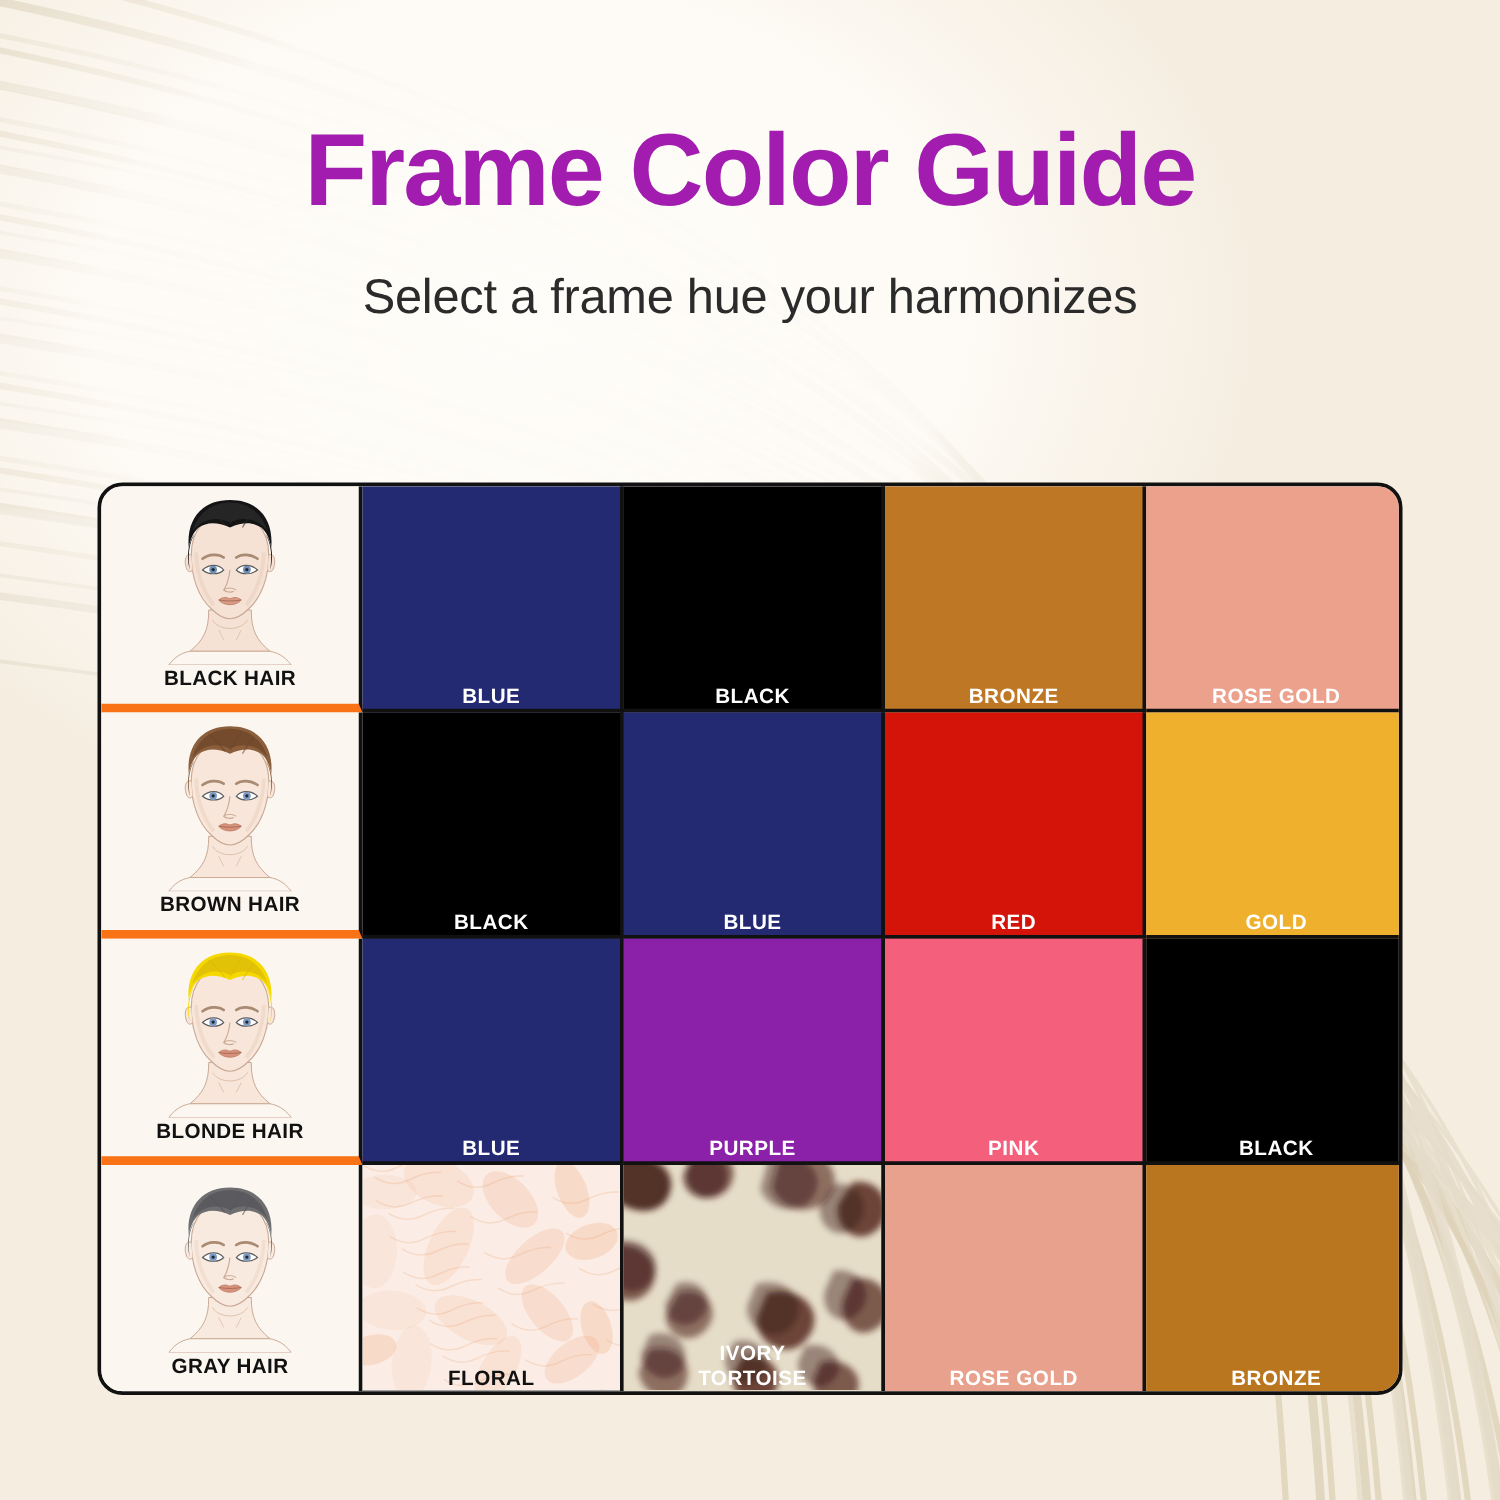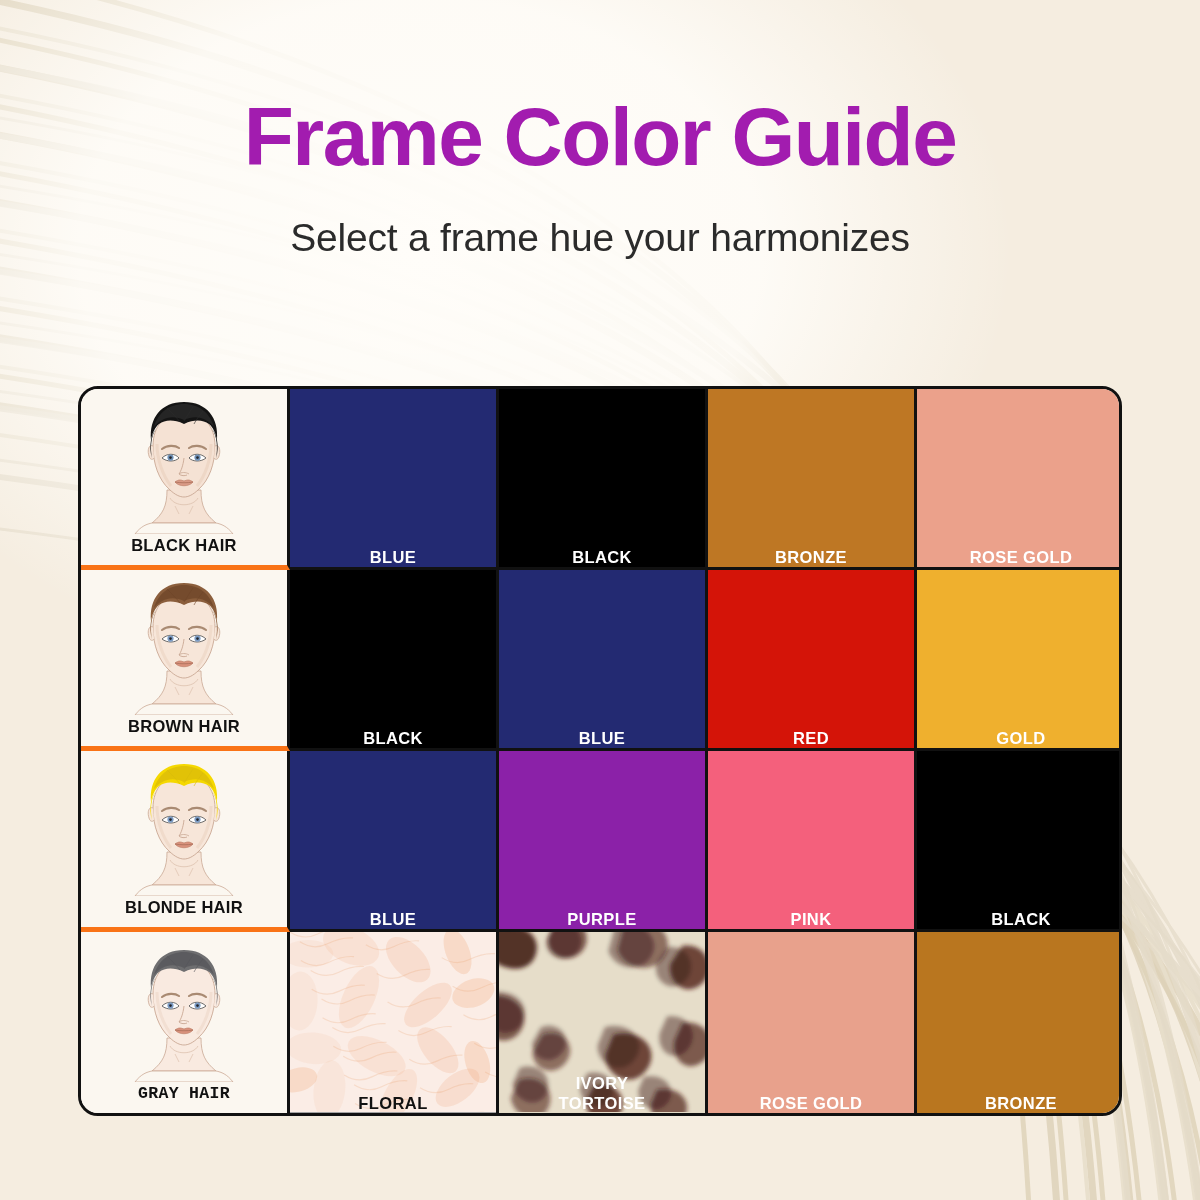--- a/index.html
+++ b/index.html
@@ -36,25 +36,25 @@
   .grid{
     display:grid;
     grid-template-columns:209px 209px 209px 209px 208px;
     grid-template-rows:1fr 1fr 1fr 1fr;
     width:100%; height:100%;
   }
   .cell{ position:relative; overflow:hidden; }
   .face-cell{
     background:#FBF7F0;
     border-right:3px solid #111;
-    border-bottom:5px solid #f97316;
+    border-bottom:7px solid #f97316;
     display:flex; flex-direction:column; align-items:center; justify-content:flex-end;
     padding-bottom:10px;
   }
-  .grid > .face-cell:nth-child(16){ border-bottom:none;font-family:Liberation Mono, monospace; }
+  .grid > .face-cell:nth-child(16){ border-bottom:none; }
   .face-label{
     font-size:16.5px; font-weight:bold; color:#111;
     letter-spacing:0.3px; margin-top:2px; white-space:nowrap;
   }
   .face-svg{ width:122px; height:140px; display:block; }
   .swatch{
     display:flex; align-items:flex-end; justify-content:center;
     border-bottom:3px solid #111; border-right:3px solid #111;
   }
   .swatch:nth-child(5n){ border-right:none; }

